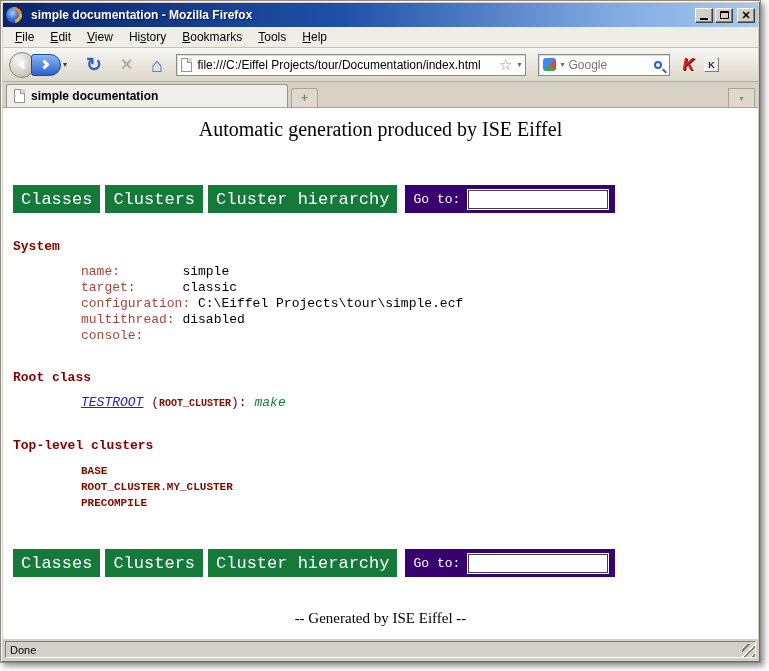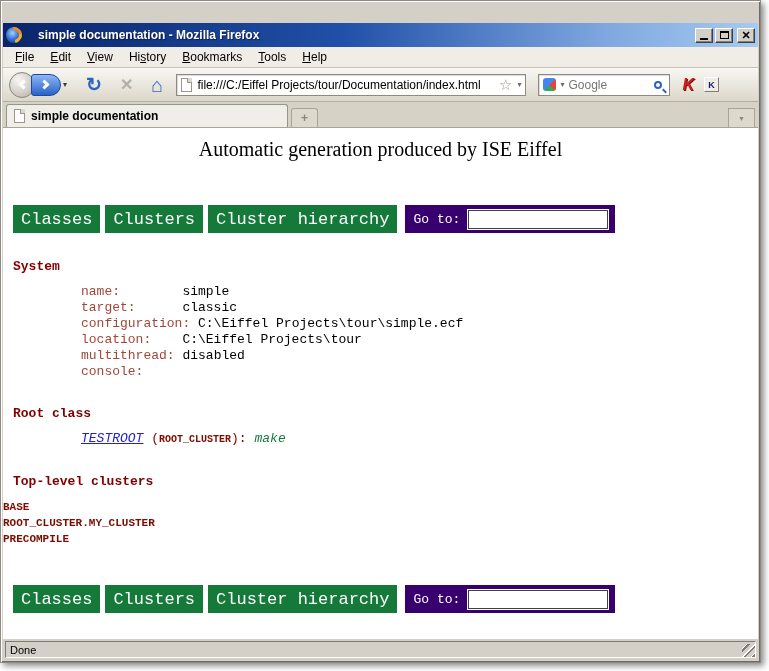--- a/index.html
+++ b/index.html
@@ -11,21 +11,21 @@
     position:absolute; top:0; left:0; width:761px; height:663px;
     background:#D4D0C8; border:1px solid #8e8a82;
     box-shadow: 3px 3px 6px rgba(0,0,0,0.45);
     padding:2px; display:flex; flex-direction:column;
   }
   .window-inner-hl { box-shadow: inset 1px 1px 0 #ffffff, inset -1px -1px 0 #6e6a64; position:absolute; inset:0; pointer-events:none; }
 
   .titlebar {
     height:24px; flex:0 0 24px;
     background:linear-gradient(90deg,#0A246A 0%,#2050A8 45%,#7FA8E0 80%,#A6CAF0 100%);
-    display:flex; align-items:center; padding:0 3px; gap:16px;margin-top:20px;
+    display:flex; align-items:center; padding:0 3px; gap:9px;
   }
   .firefox-icon { width:16px; height:16px; border-radius:50%;
     background:radial-gradient(circle at 40% 38%, #9fd0ff 0%, #3a6fd0 45%, #123a85 90%);
     position:relative; flex:0 0 16px; }
   .firefox-icon::after { content:""; position:absolute; inset:0; border-radius:50%;
     border:3px solid transparent; border-top-color:#f08a1d; border-right-color:#f6b21e;
     transform:rotate(35deg); }
   .title-text { color:#fff; font-weight:bold; font-size:12px; text-shadow:1px 1px 1px rgba(0,0,0,0.5);
     flex:1; white-space:nowrap; overflow:hidden; }
   .winbtns { display:flex; gap:2px; }
@@ -123,21 +123,21 @@
   .sys-rows { margin-left:78px; font-size:13px; line-height:16px; }
   .sys-label { color:#A04838; display:inline-block; min-width:12ch; }
   .sys-value { color:#000; margin-left:1ch; }
 
   .root-line { margin-left:78px; font-size:13px; line-height:16px; }
   .class-link { color:#2222CC; font-style:italic;text-decoration:underline; }
   .paren { color:#800000; }
   .cluster-small-link { color:#7B0C00; font-size:10px; font-weight:bold; }
   .feature-link { color:#167A3C; font-style:italic; }
 
-  .cluster-list { font-size:11px; font-weight:bold; line-height:16px; }
+  .cluster-list { margin-left:78px; font-size:11px; font-weight:bold; line-height:16px; }
   .cluster-item { color:#7B0C00; }
 
   .eiffel-nav.bottom { margin-top:38px; }
   .footer { font-family:"Liberation Serif","DejaVu Serif",serif; font-size:15px; line-height:20px;
     text-align:center; margin-top:31px; color:#000; }
 
   
   .statusbar { height:21px; flex:0 0 21px; background:#D4D0C8; padding:2px; position:relative; }
   .status-field { height:100%; border:1px solid; border-color:#807c74 #fff #fff #807c74;
     display:flex; align-items:center; padding-left:4px; font-size:11px; color:#000; }
@@ -226,21 +226,20 @@
         <span class="goto-label">Go to:</span>
         <input class="goto-input" value="" style="">
       </span>
     </div>
 
     <div class="sec-heading">System</div>
     <div class="sys-rows">
       <div><span class="sys-label">name:</span><span class="sys-value">simple</span></div>
       <div><span class="sys-label">target:</span><span class="sys-value">classic</span></div>
       <div><span class="sys-label">configuration:</span><span class="sys-value">C:\Eiffel Projects\tour\simple.ecf</span></div>
-      <div><span class="sys-label">location:</span><span class="sys-value">C:\Eiffel Projects\tour</span></div>
       <div><span class="sys-label">multithread:</span><span class="sys-value">disabled</span></div>
       <div><span class="sys-label">console:</span><span class="sys-value"></span></div>
     </div>
 
     <div class="sec-heading">Root class</div>
     <div class="root-line">
       <span class="class-link">TESTROOT</span>
       <span class="paren">(</span><span class="cluster-small-link">ROOT_CLUSTER</span><span class="paren">):</span>
       <span class="feature-link">make</span>
     </div>

